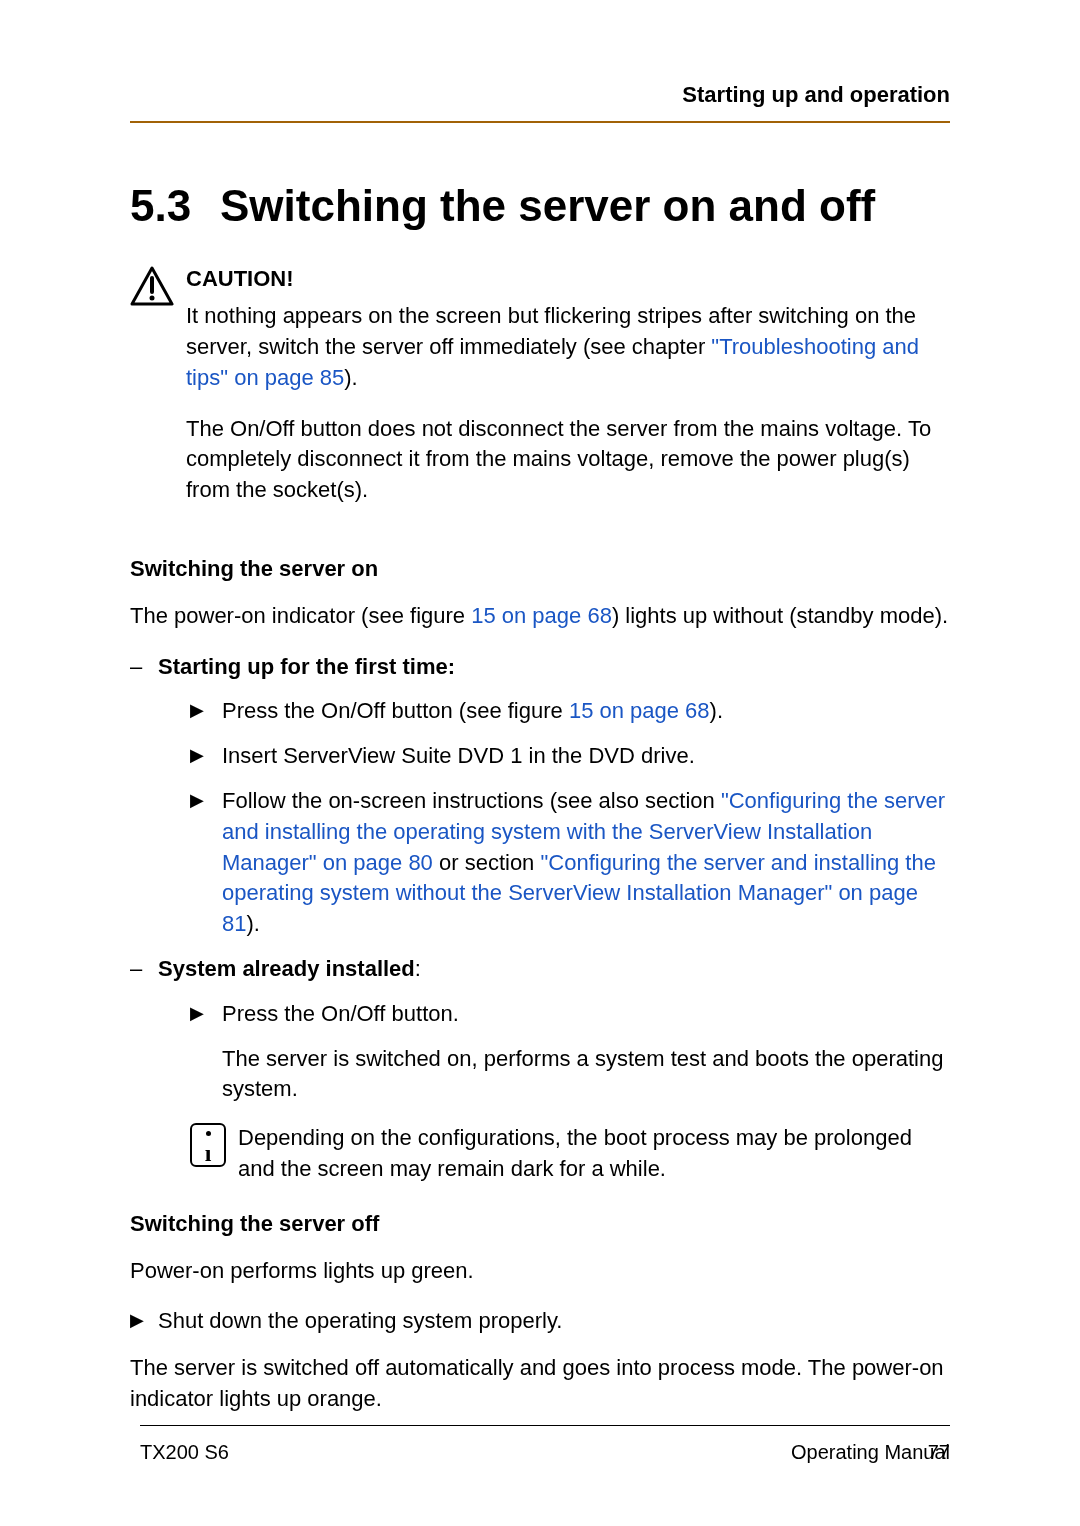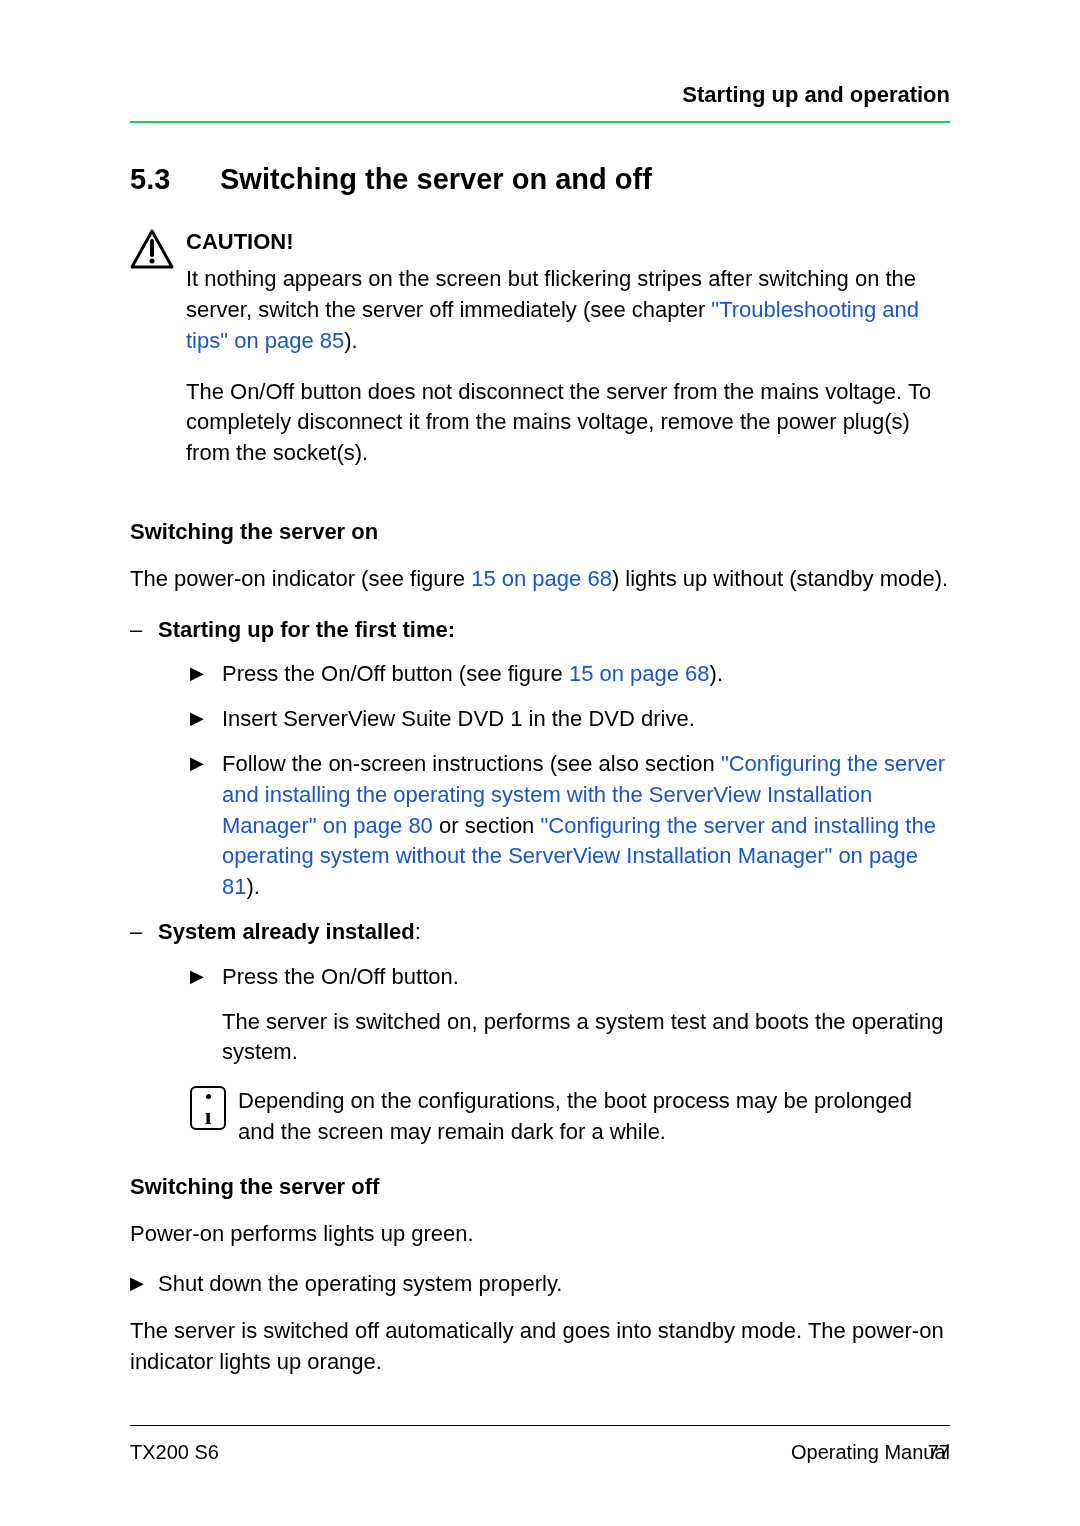--- a/index.html
+++ b/index.html
@@ -14,25 +14,25 @@
     line-height: 1.4;
   }
   .page {
     padding: 80px 130px 60px 130px;
   }
   .running-head {
     text-align: right;
     font-weight: bold;
     font-size: 22px;
     padding-bottom: 10px;
-    border-bottom: 2px solid #22c55e;
-    margin-bottom: 36px;
+    border-bottom: 2px solid #a16207;
+    margin-bottom: 52px;
   }
   h1.section-title {
-    font-size: 29px;
+    font-size: 44px;
     font-weight: bold;
     margin-bottom: 28px;
   }
   .section-number {
     display: inline-block;
     width: 90px;
   }
   .caution-block {
     display: flex;
     margin-bottom: 28px;
@@ -121,21 +121,21 @@
   }
   .simple-step-mark {
     position: absolute;
     left: 0;
     top: 2px;
     font-size: 18px;
   }
   .footer {
     position: absolute;
     bottom: 60px;
-    left: 130px;
+    left: 140px;
     right: 130px;
     border-top: 1px solid #000;
     padding-top: 12px;
     font-size: 20px;
     display: flex;
     justify-content: space-between;
   }
   .footer-center {
     position: absolute;
     left: 0;
@@ -223,21 +223,21 @@
 
   <div class="subheading">Switching the server off</div>
 
   <div class="para">Power-on performs lights up green.</div>
 
   <div class="simple-step">
     <span class="simple-step-mark">▶</span>
     <span>Shut down the operating system properly.</span>
   </div>
 
-  <div class="para">The server is switched off automatically and goes into standby mode. The power-on indicator lights up orange.</div>
+  <div class="para">The server is switched off automatically and goes into process mode. The power-on indicator lights up orange.</div>
 
 </div>
 
 <div class="footer">
   <span>TX200 S6</span>
   <span class="footer-center">Operating Manual</span>
   <span>77</span>
 </div>
 
 </body></html>

